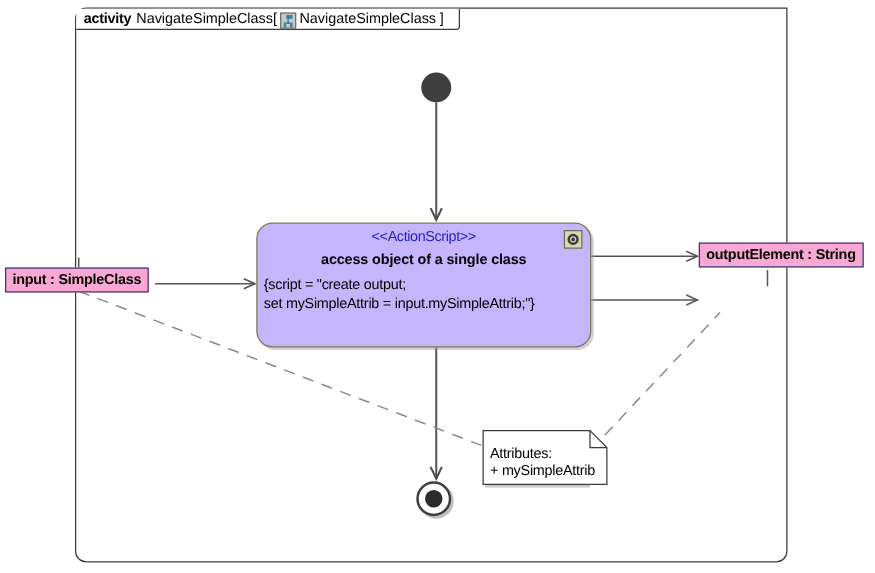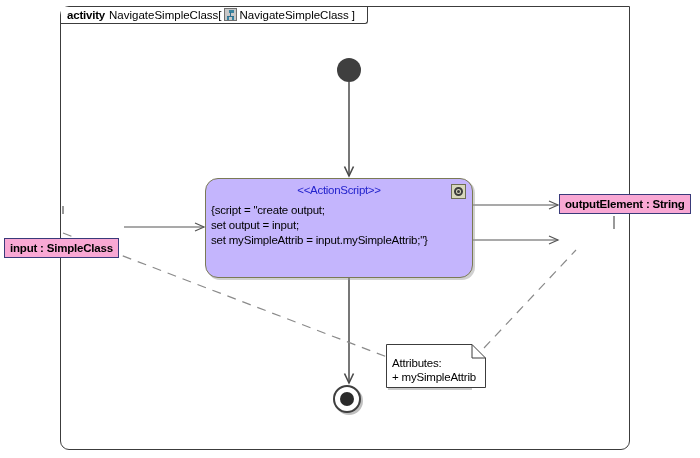--- a/index.html
+++ b/index.html
@@ -44,21 +44,21 @@
     height: 17px;
     border-right: 1px solid #3c3c3c;
     border-bottom: 1px solid #3c3c3c;
     box-sizing: border-box;
     padding: 1px 12px 0 6px;
     white-space: nowrap;
     background: #ffffff;
     font-size: 11.5px;
     line-height: 15px;
     display: flex;
-    align-items: flex-start;
+    align-items: flex-end;
     gap: 0px;
     border-radius: 0 0 3px 0;
   }
   .frame-tab .kw {
     font-weight: bold;
     letter-spacing: -0.2px;
   }
   .frame-tab .nm { margin-left: 4px; }
   .frame-tab .brk { margin-left: 0px; }
 
@@ -187,21 +187,21 @@
     border: 1px solid #3a3a7a;
     box-sizing: border-box;
     font-weight: bold;
     font-size: 11.5px;
     color: #000000;
     padding: 2px 5px 2px 5px;
     white-space: nowrap;
     line-height: 14px;
     letter-spacing: -0.2px;
   }
-  #pin-input      { left: 4px;   top: 214px; margin-top: 24px; }
+  #pin-input      { left: 4px;   top: 214px; }
   #pin-outelement { left: 559px; top: 194px; }
   #pin-output     { left: 559px; top: 229px; }
 
   
   .note {
     position: absolute;
     left: 386px;
     top: 344px;
     width: 84px;
     height: 44px;
@@ -273,23 +273,23 @@
         <i class="e"></i>
     </span>
     <span>NavigateSimpleClass</span>
     <span style="margin-left:3px">]</span>
   </div>
 
   <div class="initial-node"></div>
 
   <div class="action">
     <div class="stereo">&lt;&lt;ActionScript&gt;&gt;</div>
+    <div class="aname">access object of a single class</div>
     <div class="body">
       <div>{script = "create output;</div>
-      <div>set output = input;</div>
       <div>set mySimpleAttrib = input.mySimpleAttrib;"}</div>
     </div>
     <div class="action-badge"></div>
   </div>
 
   <div class="final-node"></div>
 
   <div class="pin" id="pin-input">input : SimpleClass</div>
 
   <div class="pin" id="pin-outelement">outputElement : String</div>

